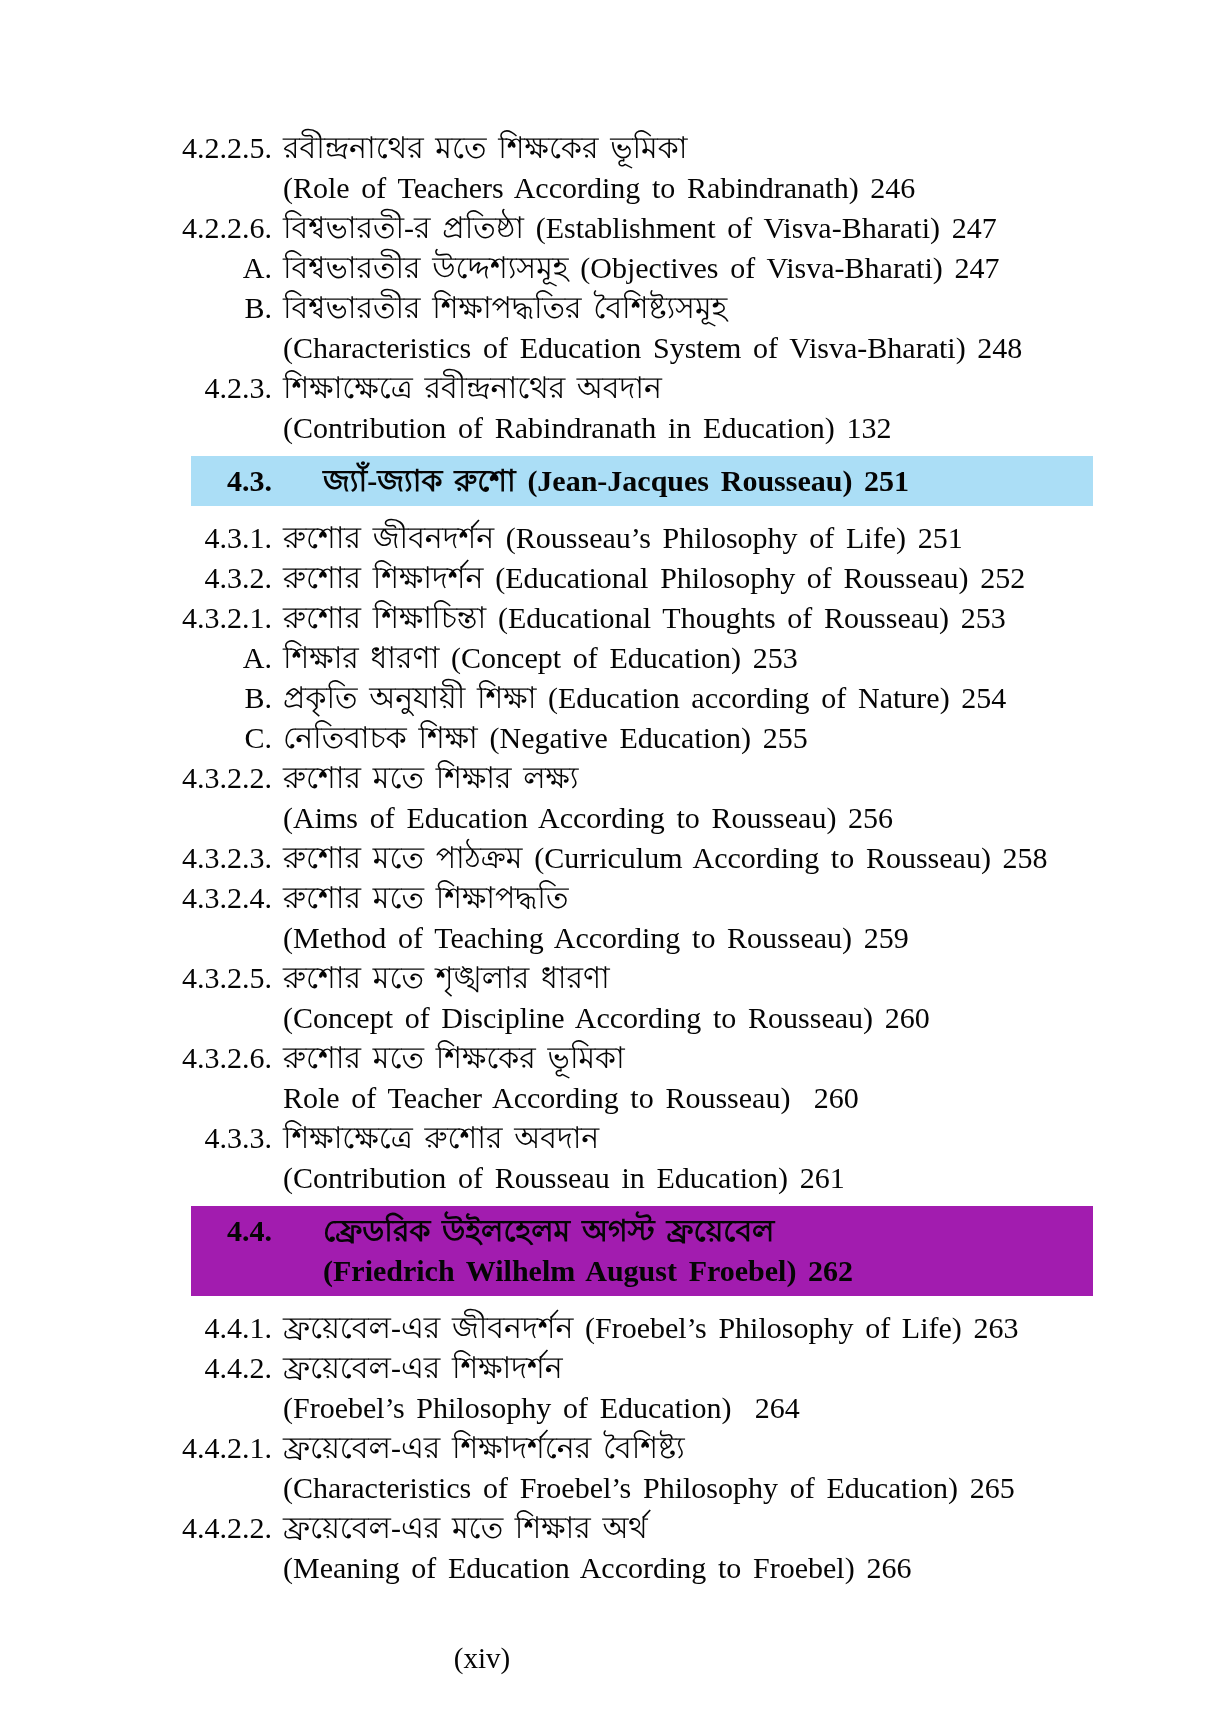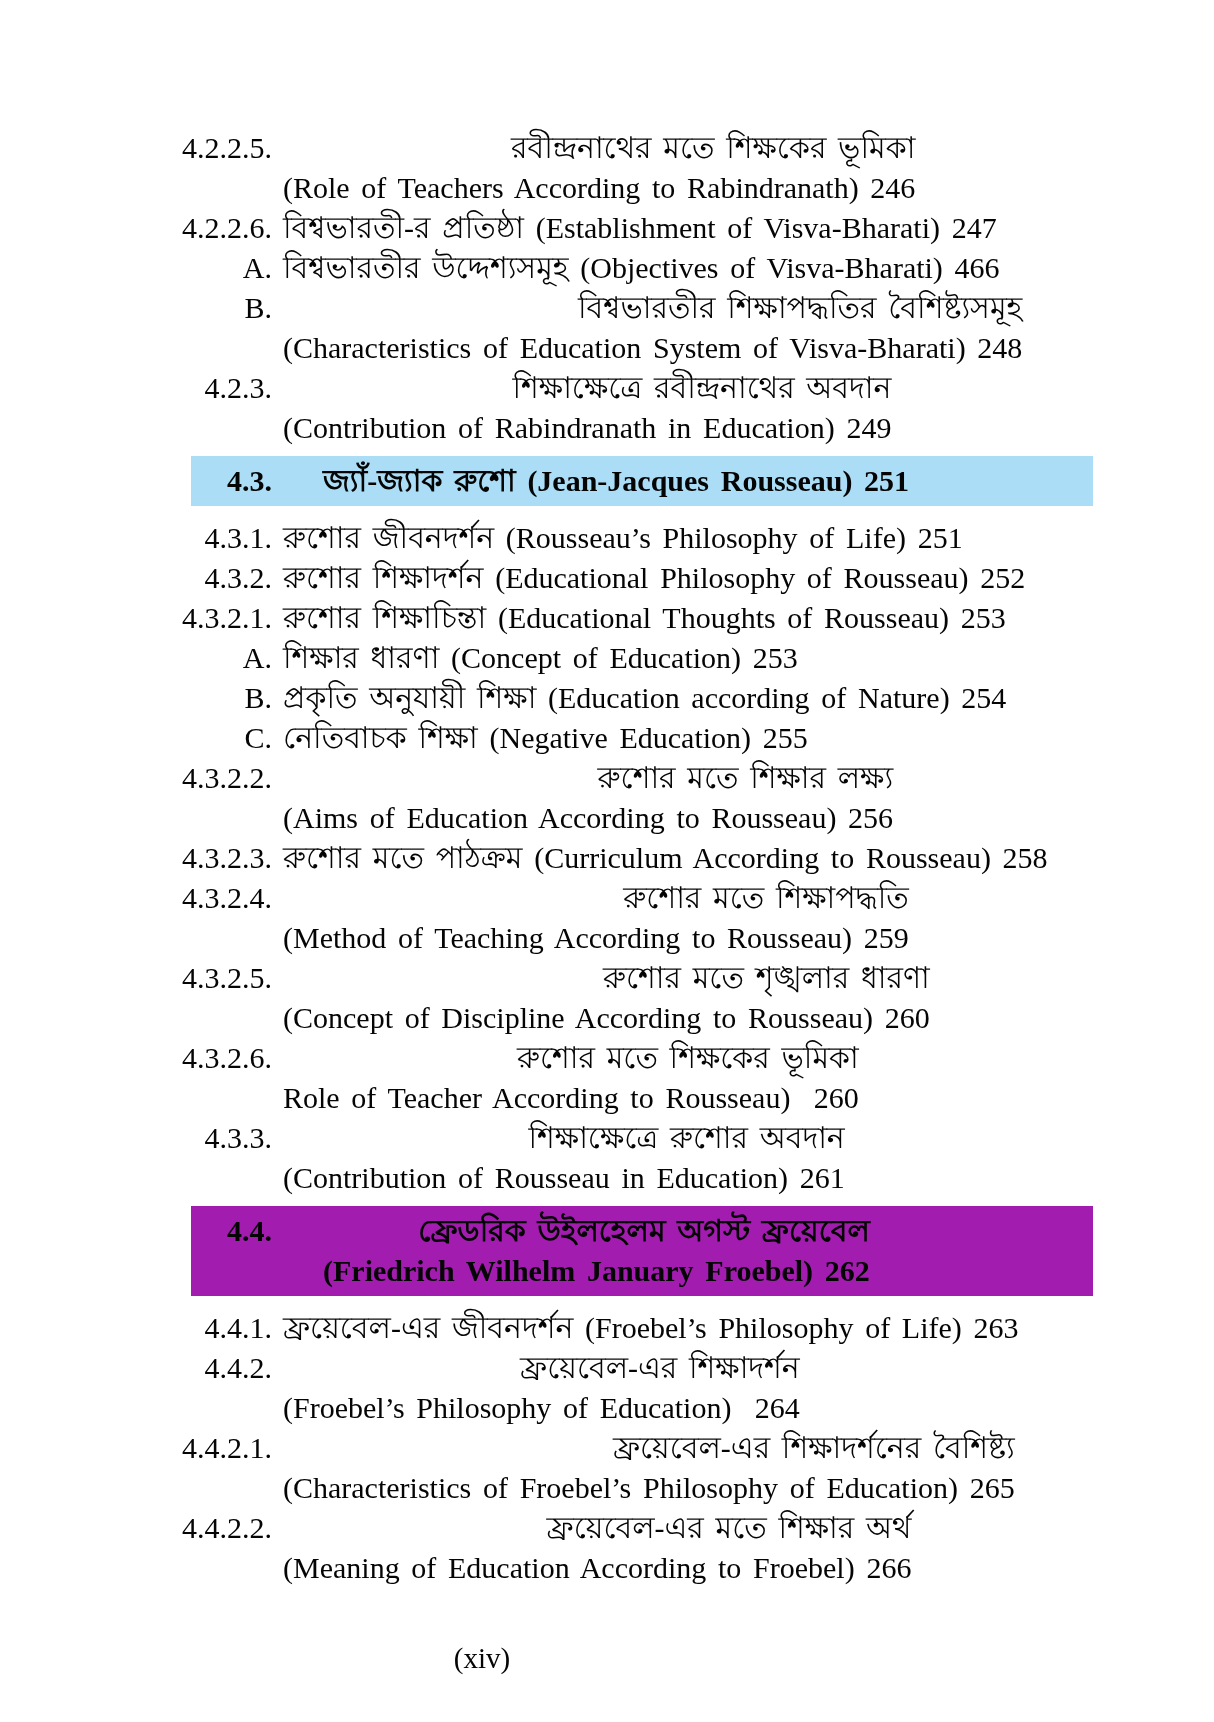--- a/index.html
+++ b/index.html
@@ -32,21 +32,20 @@
     word-spacing: 0.14em;
   }
   .num {
     flex: 0 0 107px;
     text-align: right;
     white-space: pre;
   }
   .txt {
     padding-left: 11px;
     white-space: pre-wrap;
-    text-align: right;
   }
   .line { display: block; }
   .hl {
     margin-left: 26px;
     width: 902px;
     box-sizing: border-box;
     padding: 5px 0;
     margin-top: 8px;
     margin-bottom: 12px;
     background: #abdef6;
@@ -76,29 +75,29 @@
       <div class="row">
     <div class="num">4.2.2.5.</div>
     <div class="txt"><div class="line">রবীন্দ্রনাথের মতে শিক্ষকের ভূমিকা</div><div class="line">(Role of Teachers According to Rabindranath) 246</div></div>
   </div>
       <div class="row">
     <div class="num">4.2.2.6.</div>
     <div class="txt"><div class="line">বিশ্বভারতী-র প্রতিষ্ঠা (Establishment of Visva-Bharati) 247</div></div>
   </div>
       <div class="row">
     <div class="num">A.</div>
-    <div class="txt"><div class="line">বিশ্বভারতীর উদ্দেশ্যসমূহ (Objectives of Visva-Bharati) 466</div></div>
+    <div class="txt"><div class="line">বিশ্বভারতীর উদ্দেশ্যসমূহ (Objectives of Visva-Bharati) 247</div></div>
   </div>
       <div class="row">
     <div class="num">B.</div>
     <div class="txt"><div class="line">বিশ্বভারতীর শিক্ষাপদ্ধতির বৈশিষ্ট্যসমূহ</div><div class="line">(Characteristics of Education System of Visva-Bharati) 248</div></div>
   </div>
       <div class="row">
     <div class="num">4.2.3.</div>
-    <div class="txt"><div class="line">শিক্ষাক্ষেত্রে রবীন্দ্রনাথের অবদান</div><div class="line">(Contribution of Rabindranath in Education) 249</div></div>
+    <div class="txt"><div class="line">শিক্ষাক্ষেত্রে রবীন্দ্রনাথের অবদান</div><div class="line">(Contribution of Rabindranath in Education) 132</div></div>
   </div>
       <div class="hl" style="background: rgb(171, 222, 246);">
         <div class="row">
     <div class="num">4.3.</div>
     <div class="txt"><div class="line">জ্যাঁ-জ্যাক রুশো (Jean-Jacques Rousseau) 251</div></div>
   </div>
       </div>
       <div class="row">
     <div class="num">4.3.1.</div>
     <div class="txt"><div class="line">রুশোর জীবনদর্শন (Rousseau’s Philosophy of Life) 251</div></div>
@@ -143,21 +142,21 @@
     <div class="num">4.3.2.6.</div>
     <div class="txt"><div class="line">রুশোর মতে শিক্ষকের ভূমিকা</div><div class="line">Role of Teacher According to Rousseau)  260</div></div>
   </div>
       <div class="row">
     <div class="num">4.3.3.</div>
     <div class="txt"><div class="line">শিক্ষাক্ষেত্রে রুশোর অবদান</div><div class="line">(Contribution of Rousseau in Education) 261</div></div>
   </div>
       <div class="hl" style="background: #a21caf;">
         <div class="row">
     <div class="num">4.4.</div>
-    <div class="txt"><div class="line">ফ্রেডরিক উইলহেলম অগস্ট ফ্রয়েবেল</div><div class="line">(Friedrich Wilhelm January Froebel) 262</div></div>
+    <div class="txt"><div class="line">ফ্রেডরিক উইলহেলম অগস্ট ফ্রয়েবেল</div><div class="line">(Friedrich Wilhelm August Froebel) 262</div></div>
   </div>
       </div>
       <div class="row">
     <div class="num">4.4.1.</div>
     <div class="txt"><div class="line">ফ্রয়েবেল-এর জীবনদর্শন (Froebel’s Philosophy of Life) 263</div></div>
   </div>
       <div class="row">
     <div class="num">4.4.2.</div>
     <div class="txt"><div class="line">ফ্রয়েবেল-এর শিক্ষাদর্শন</div><div class="line">(Froebel’s Philosophy of Education)  264</div></div>
   </div>

